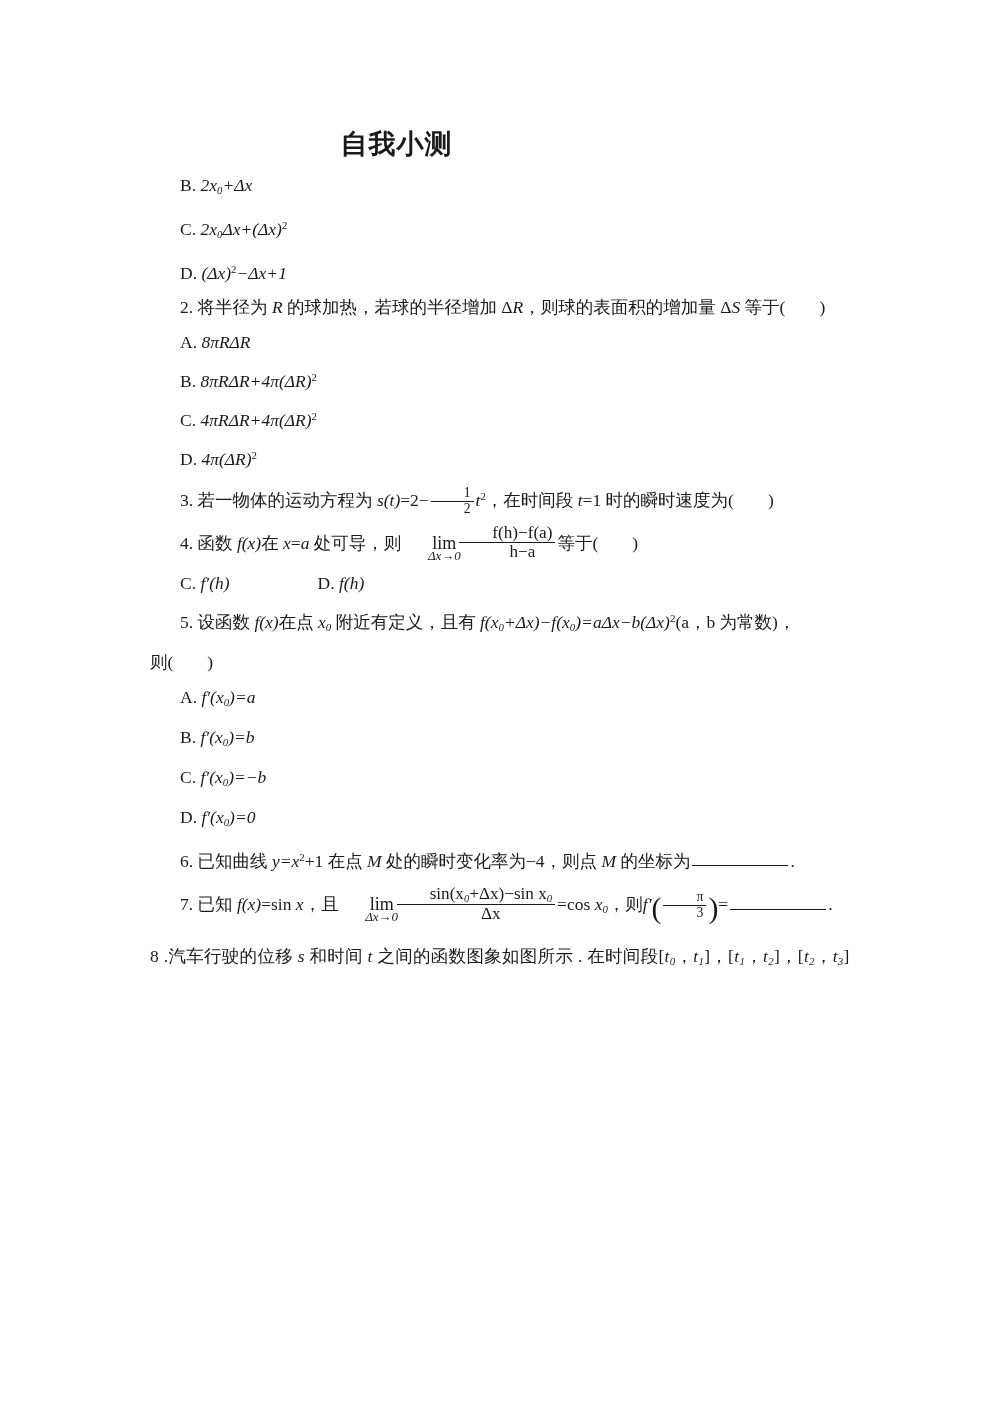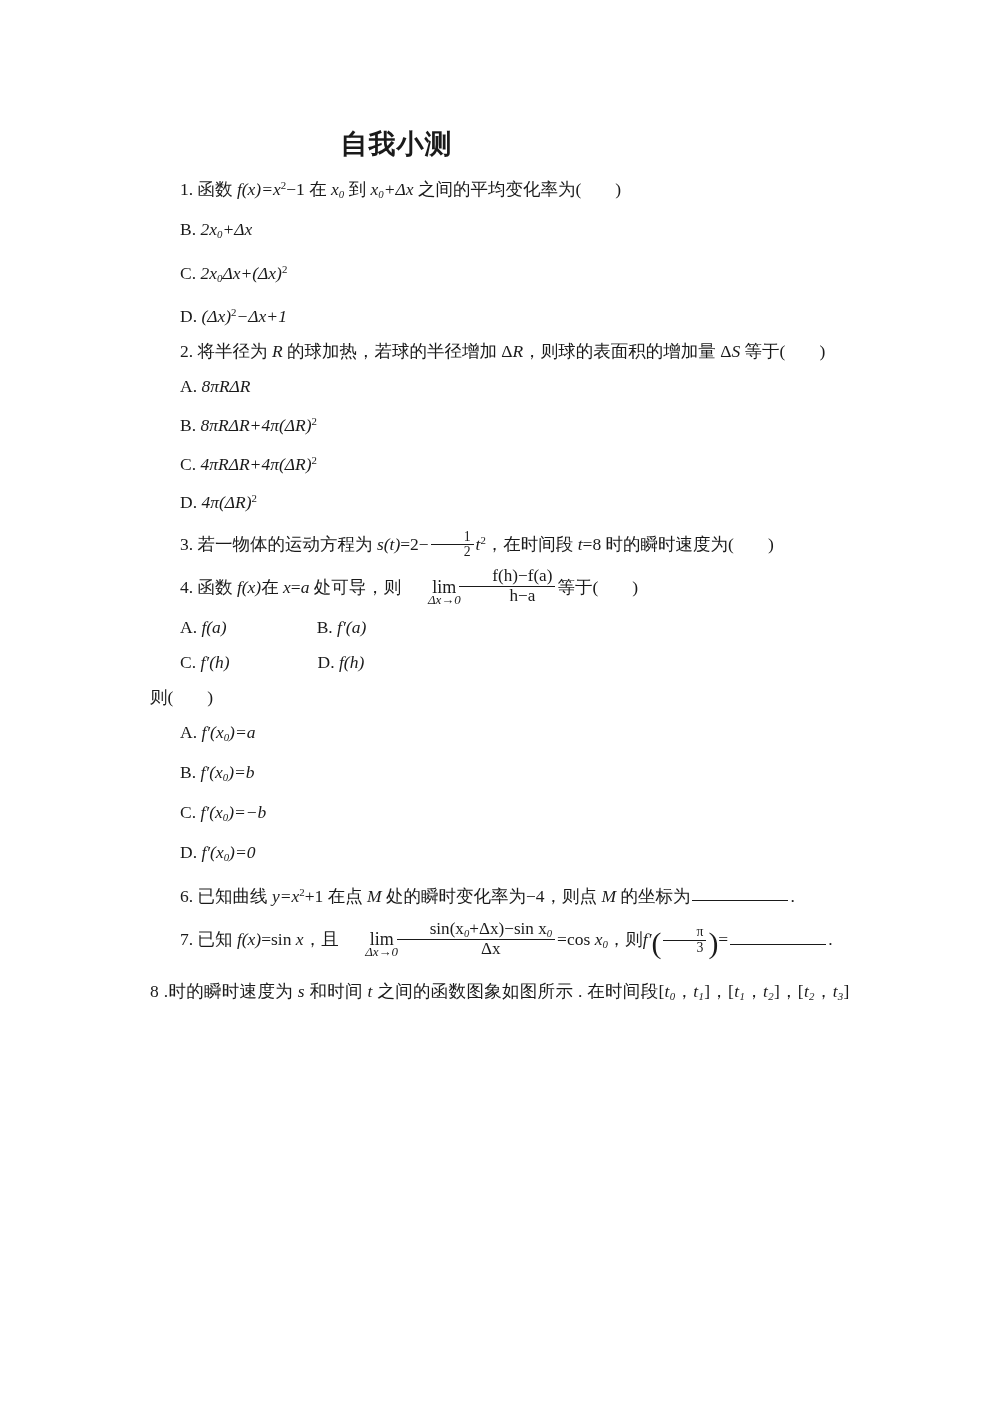--- a/index.html
+++ b/index.html
@@ -181,21 +181,20 @@
 </head>
 <body>
 
 <div class="page">
 
   <div class="doc-title">自我小测</div>
 
   <div class="content">
 
     <div class="q-block">
-      <div class="line q-line"><span>1.</span>&nbsp;<span>函数</span>&nbsp;<i>f(x)</i><i>=x</i><sup class="upr">2</sup><span>−1 在 </span><i>x</i><sub>0</sub><span> 到 </span><i>x</i><sub>0</sub><i>+Δx</i><span> 之间的平均变化率为(</span><span class="blank-space"></span><span>)</span></div>
 
 
       <div class="line opt-line"><span>B.</span>&nbsp;<i>2x</i><sub>0</sub><i>+Δx</i></div>
 
       <div class="line opt-line"><span>C.</span>&nbsp;<i>2x</i><sub>0</sub><i>Δx+(Δx)</i><sup class="upr">2</sup></div>
 
       <div class="line opt-line"><span>D.</span>&nbsp;<i>(Δx)</i><sup class="upr">2</sup><i>−Δx+1</i></div>
     </div>
 
     <div class="q-block">
@@ -204,34 +203,34 @@
       <div class="line opt-line"><span>A.</span>&nbsp;<i>8πRΔR</i></div>
 
       <div class="line opt-line"><span>B.</span>&nbsp;<i>8πRΔR+4π(ΔR)</i><sup class="upr">2</sup></div>
 
       <div class="line opt-line"><span>C.</span>&nbsp;<i>4πRΔR+4π(ΔR)</i><sup class="upr">2</sup></div>
 
       <div class="line opt-line"><span>D.</span>&nbsp;<i>4π(ΔR)</i><sup class="upr">2</sup></div>
     </div>
 
     <div class="q-block">
-      <div class="line q-line" style="line-height:40px"><span>3.</span>&nbsp;<span>若一物体的运动方程为 </span><i>s(t)</i><span>=2−</span><span class="frac frac-sm"><span class="num">1</span><span class="den">2</span></span><i>t</i><sup class="upr">2</sup><span>，在时间段 </span><i>t</i><span>=8 时的瞬时速度为(</span><span class="blank-space"></span><span>)</span></div>
+      <div class="line q-line" style="line-height:40px"><span>3.</span>&nbsp;<span>若一物体的运动方程为 </span><i>s(t)</i><span>=2−</span><span class="frac frac-sm"><span class="num">1</span><span class="den">2</span></span><i>t</i><sup class="upr">2</sup><span>，在时间段 </span><i>t</i><span>=1 时的瞬时速度为(</span><span class="blank-space"></span><span>)</span></div>
 
 
     </div>
 
     <div class="q-block">
       <div class="line q-line" style="line-height:46px"><span>4.</span>&nbsp;<span>函数 </span><i>f(x)</i><span>在 </span><i>x</i><span>=</span><i>a</i><span> 处可导，则</span><span class="limop"><span class="lim-main">lim</span><span class="lim-sub">Δx→0</span></span><span class="frac"><span class="num">f(h)−f(a)</span><span class="den">h−a</span></span><span>等于(</span><span class="blank-space"></span><span>)</span></div>
 
-      <div class="line opt-2col"><span><span>A.</span>&nbsp;<i>f(a)</i></span><span class="col2" style="margin-left:60px"><span>B.</span>&nbsp;<i>f′(a)</i></span></div>
 
       <div class="line opt-2col"><span><span>C.</span>&nbsp;<i>f′(h)</i></span><span class="col2" style="margin-left:58px"><span>D.</span>&nbsp;<i>f(h)</i></span></div>
     </div>
 
     <div class="q-block">
+      <div class="line q-line"><span>5.</span>&nbsp;<span>设函数 </span><i>f(x)</i><span>在点 </span><i>x</i><sub>0</sub><span> 附近有定义，且有 </span><i>f(x</i><sub>0</sub><i>+Δx)−f(x</i><sub>0</sub><i>)=aΔx−b(Δx)</i><sup class="upr">2</sup><span>(a，b 为常数)，</span></div>
 
       <div class="line q-line no-indent"><span>则(</span><span class="blank-space"></span><span>)</span></div>
 
       <div class="line opt-line"><span>A.</span>&nbsp;<i>f′(x</i><sub>0</sub><i>)=a</i></div>
 
       <div class="line opt-line"><span>B.</span>&nbsp;<i>f′(x</i><sub>0</sub><i>)=b</i></div>
 
       <div class="line opt-line"><span>C.</span>&nbsp;<i>f′(x</i><sub>0</sub><i>)=−b</i></div>
 
       <div class="line opt-line"><span>D.</span>&nbsp;<i>f′(x</i><sub>0</sub><i>)=0</i></div>
@@ -239,18 +238,18 @@
 
     <div class="q-block">
       <div class="line q-line"><span>6.</span>&nbsp;<span>已知曲线 </span><i>y</i><i>=x</i><sup class="upr">2</sup><span>+1 在点 </span><i>M</i><span> 处的瞬时变化率为−4，则点 </span><i>M</i><span> 的坐标为</span><span class="fill-blank"></span><span>.</span></div>
     </div>
 
     <div class="q-block">
       <div class="line q-line" style="line-height:52px"><span>7.</span>&nbsp;<span>已知 </span><i>f(x)</i><span>=sin </span><i>x</i><span>，且</span><span class="limop"><span class="lim-main">lim</span><span class="lim-sub">Δx→0</span></span><span class="frac"><span class="num"><span>sin(x</span><sub>0</sub><span>+Δx)−sin x</span><sub>0</sub></span><span class="den">Δx</span></span><span>=cos </span><i>x</i><sub>0</sub><span>，则</span><i>f′</i><span class="bigparen">(</span><span class="frac frac-sm"><span class="num">π</span><span class="den">3</span></span><span class="bigparen">)</span><span>=</span><span class="fill-blank"></span><span>.</span></div>
     </div>
 
     <div class="q-block q8">
-      <div class="line q-line no-indent" style="line-height:42px"><span>8 .</span><span>时的瞬时速度为 </span><i>s</i><span> 和时间 </span><i>t</i><span> 之间的函数图象如图所示 . 在时间段[</span><i>t</i><sub>0</sub><span>，</span><i>t</i><sub>1</sub><span>]，[</span><i>t</i><sub>1</sub><span>，</span><i>t</i><sub>2</sub><span>]，[</span><i>t</i><sub>2</sub><span>，</span><i>t</i><sub>3</sub><span>]</span></div>
+      <div class="line q-line no-indent" style="line-height:42px"><span>8 .</span><span>汽车行驶的位移 </span><i>s</i><span> 和时间 </span><i>t</i><span> 之间的函数图象如图所示 . 在时间段[</span><i>t</i><sub>0</sub><span>，</span><i>t</i><sub>1</sub><span>]，[</span><i>t</i><sub>1</sub><span>，</span><i>t</i><sub>2</sub><span>]，[</span><i>t</i><sub>2</sub><span>，</span><i>t</i><sub>3</sub><span>]</span></div>
 
     </div>
 
   </div>
 </div>
 
 </body></html>

